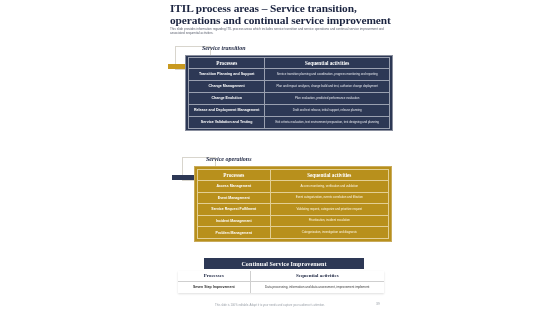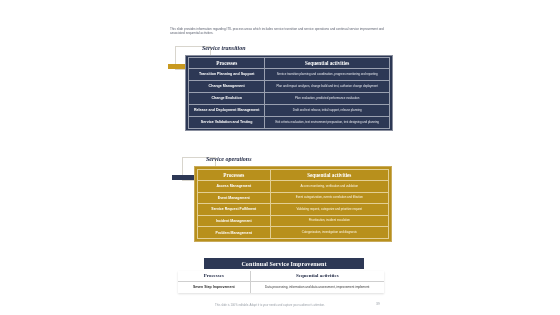--- a/index.html
+++ b/index.html
@@ -207,20 +207,21 @@
     position:absolute;left:376px;top:302px;
     font-size:3.4px;
     color:#9aa0a8;
   }
 </style>
 </head>
 <body>
 
 <div class="slide">
 
+  <div class="title">ITIL process areas – Service transition, operations and continual service improvement</div>
   <div class="subtitle">This slide provides information regarding ITIL process areas which includes service transition and service operations and continual service improvement and associated sequential activities.</div>
 
   <div class="label-box" id="sec1-labelbox"></div>
   <div class="section-label" id="sec1-label">Service transition</div>
   <div class="accent-bar" id="sec1-accent"></div>
   <div class="panel" id="sec1-panel"></div>
 
   <table class="tbl" id="sec1-table">
     <colgroup>
         <col style="width:38%">

